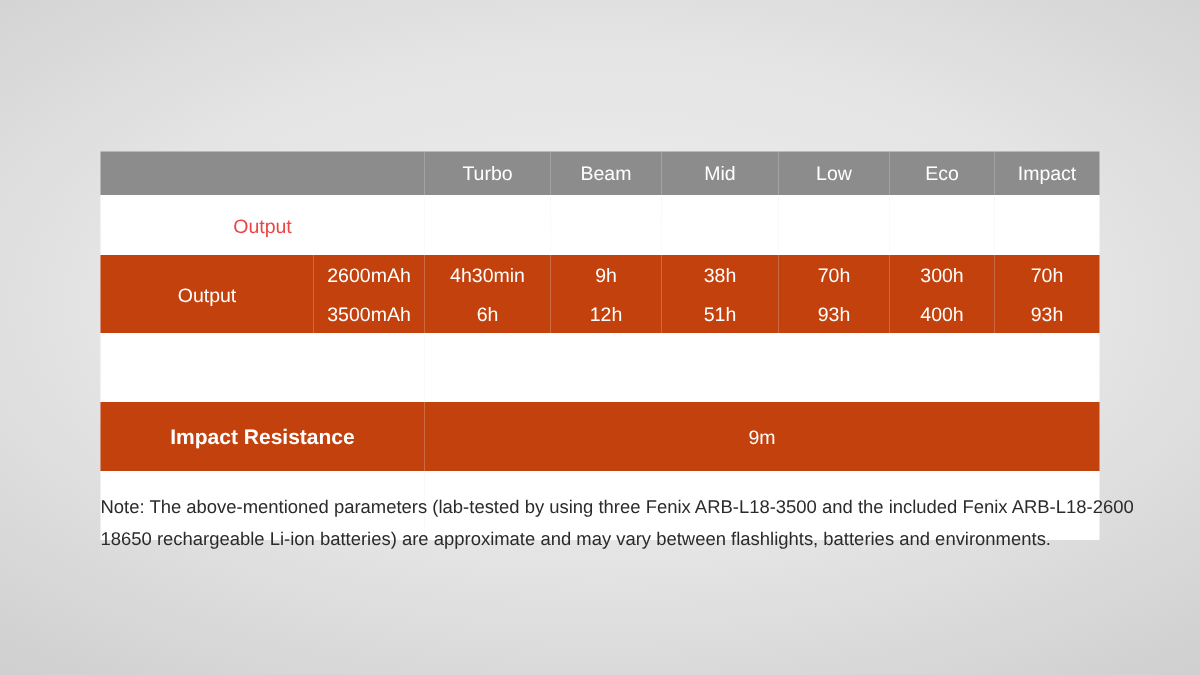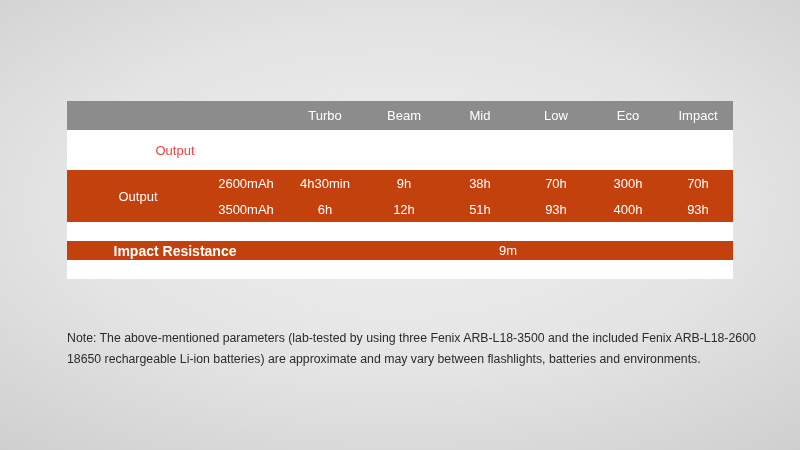--- a/index.html
+++ b/index.html
@@ -80,21 +80,21 @@
   .rt-row td {
     height: 26px;
     font-size: 13px;
   }
   .runtime-label {
     font-size: 14px;
     font-weight: bold;
     text-align: center;
   }
   .single-row td {
-    height: 19px;
+    height: 46px;
   }
   .single-row .label-cell {
     font-size: 14px;
     font-weight: bold;
   }
   .val-span {
     font-size: 13.5px;
   }
   .note {
     position: absolute;

